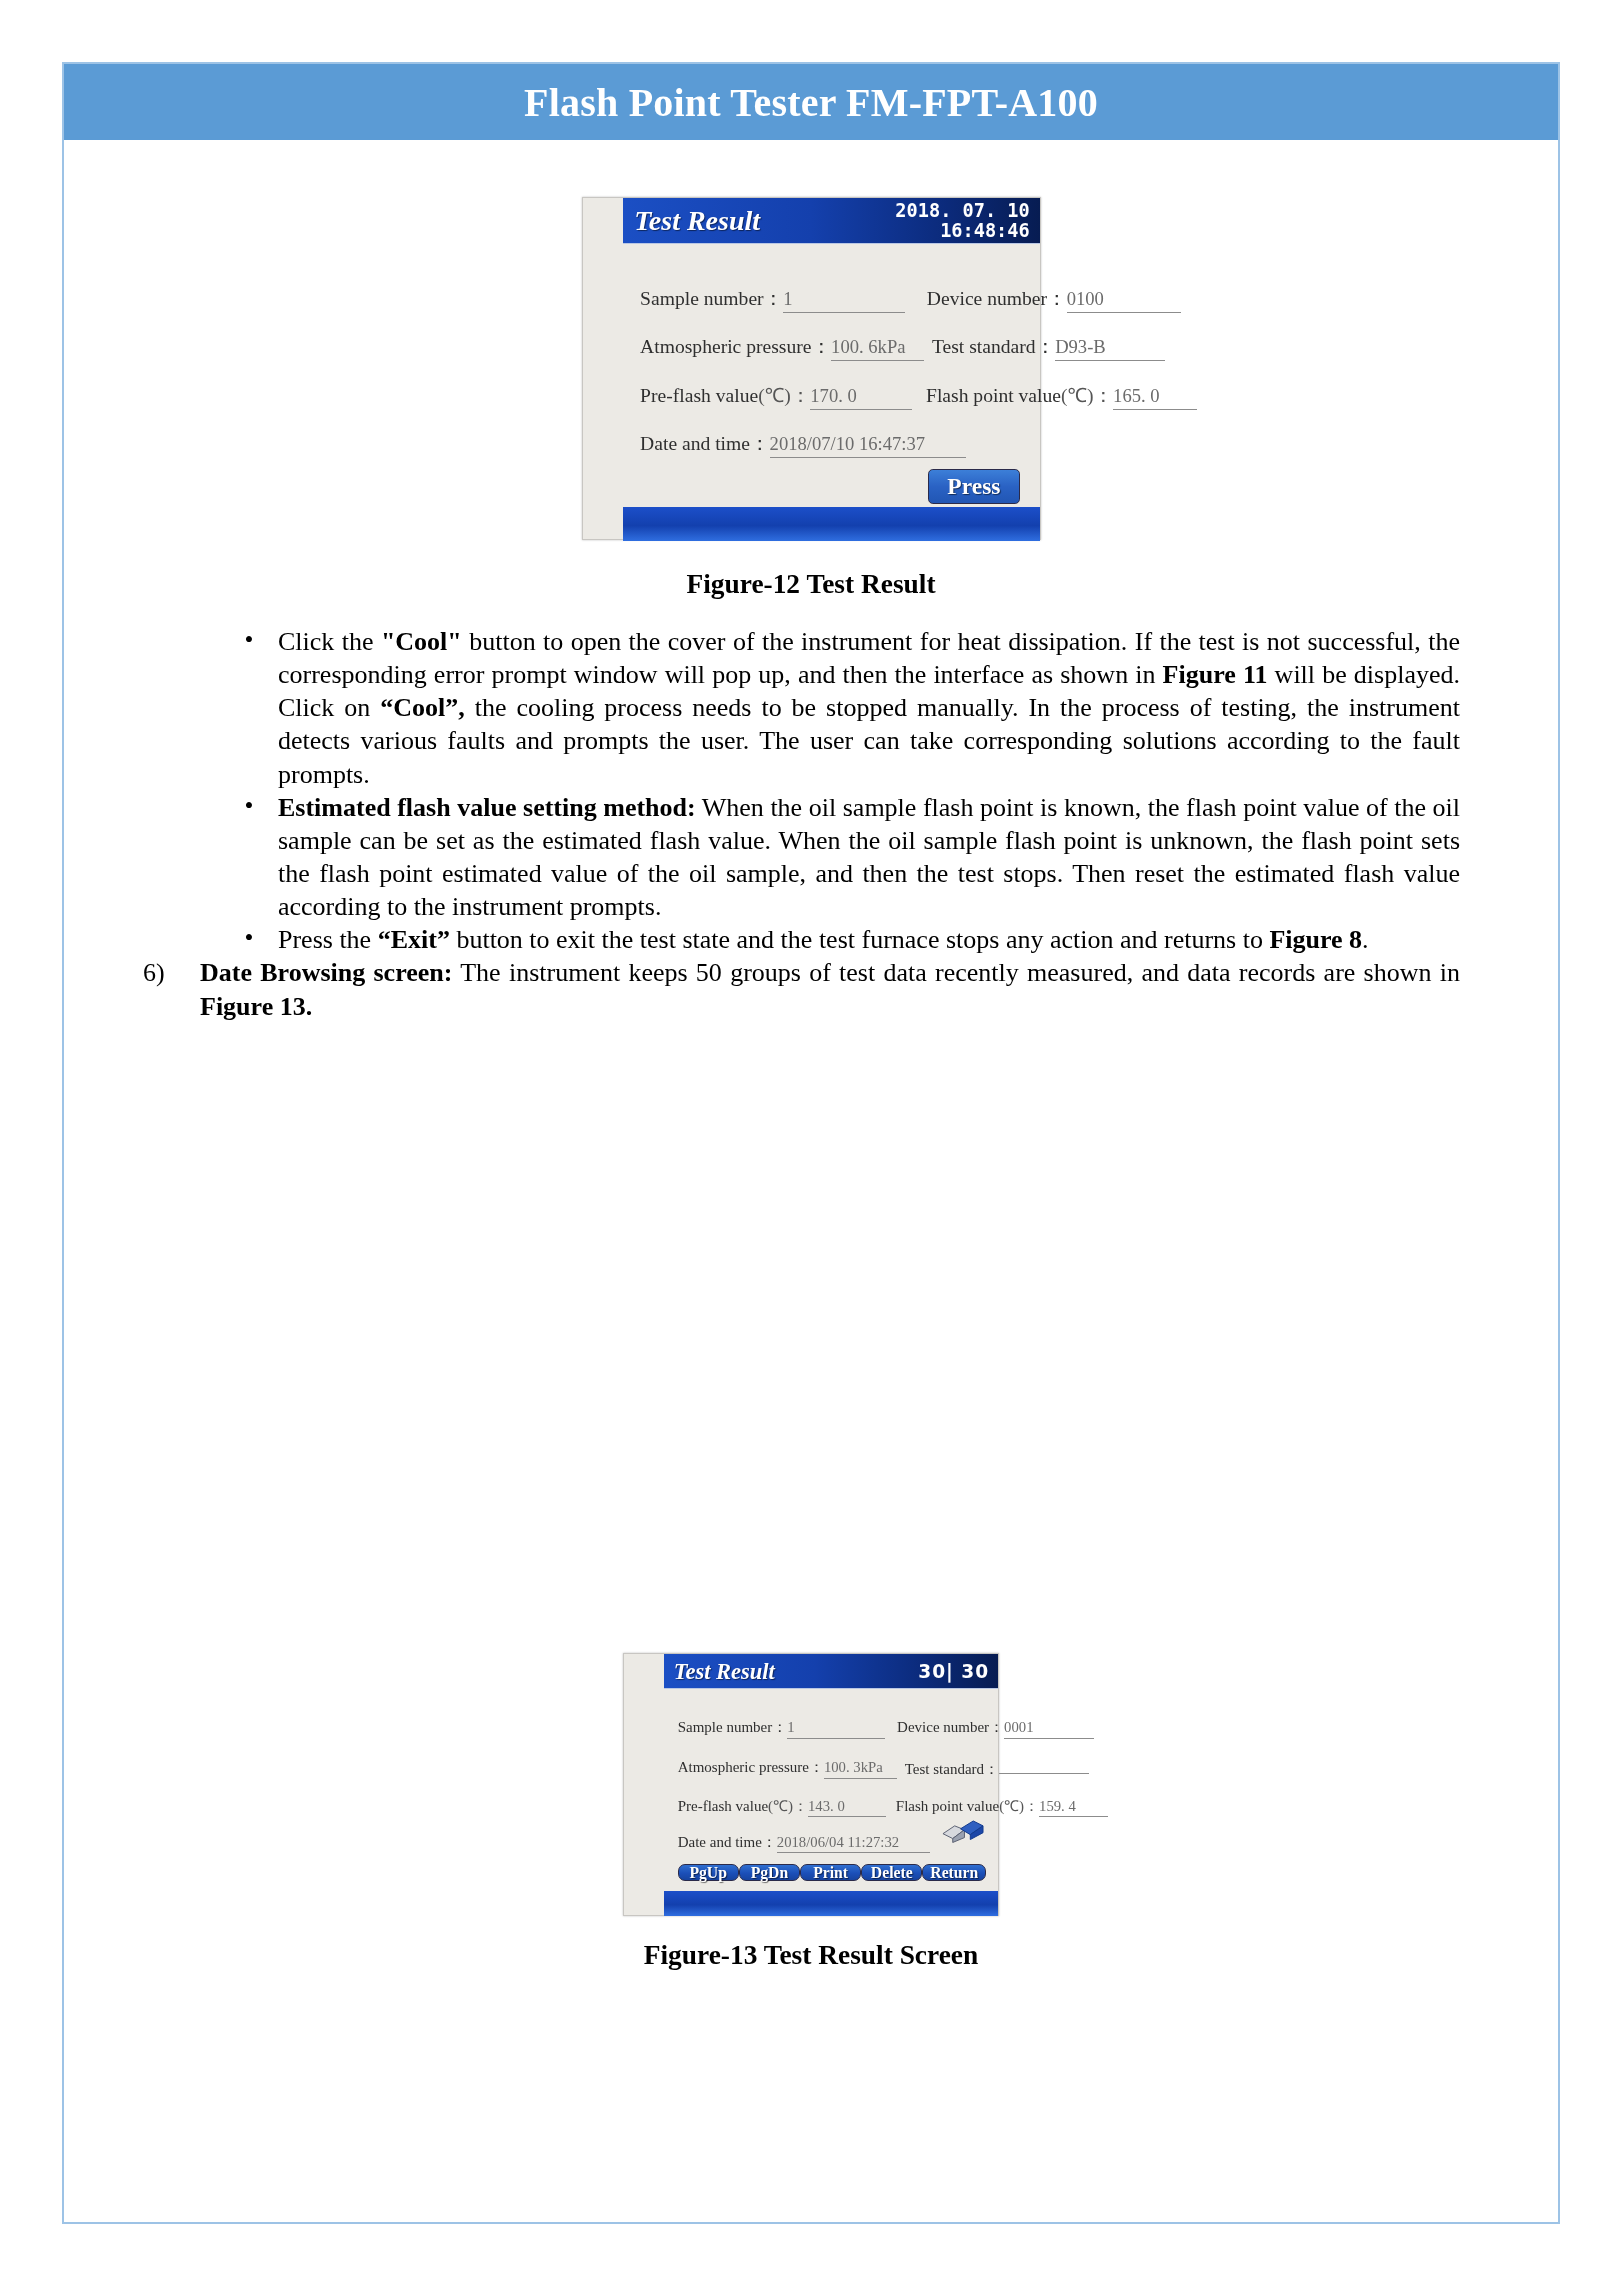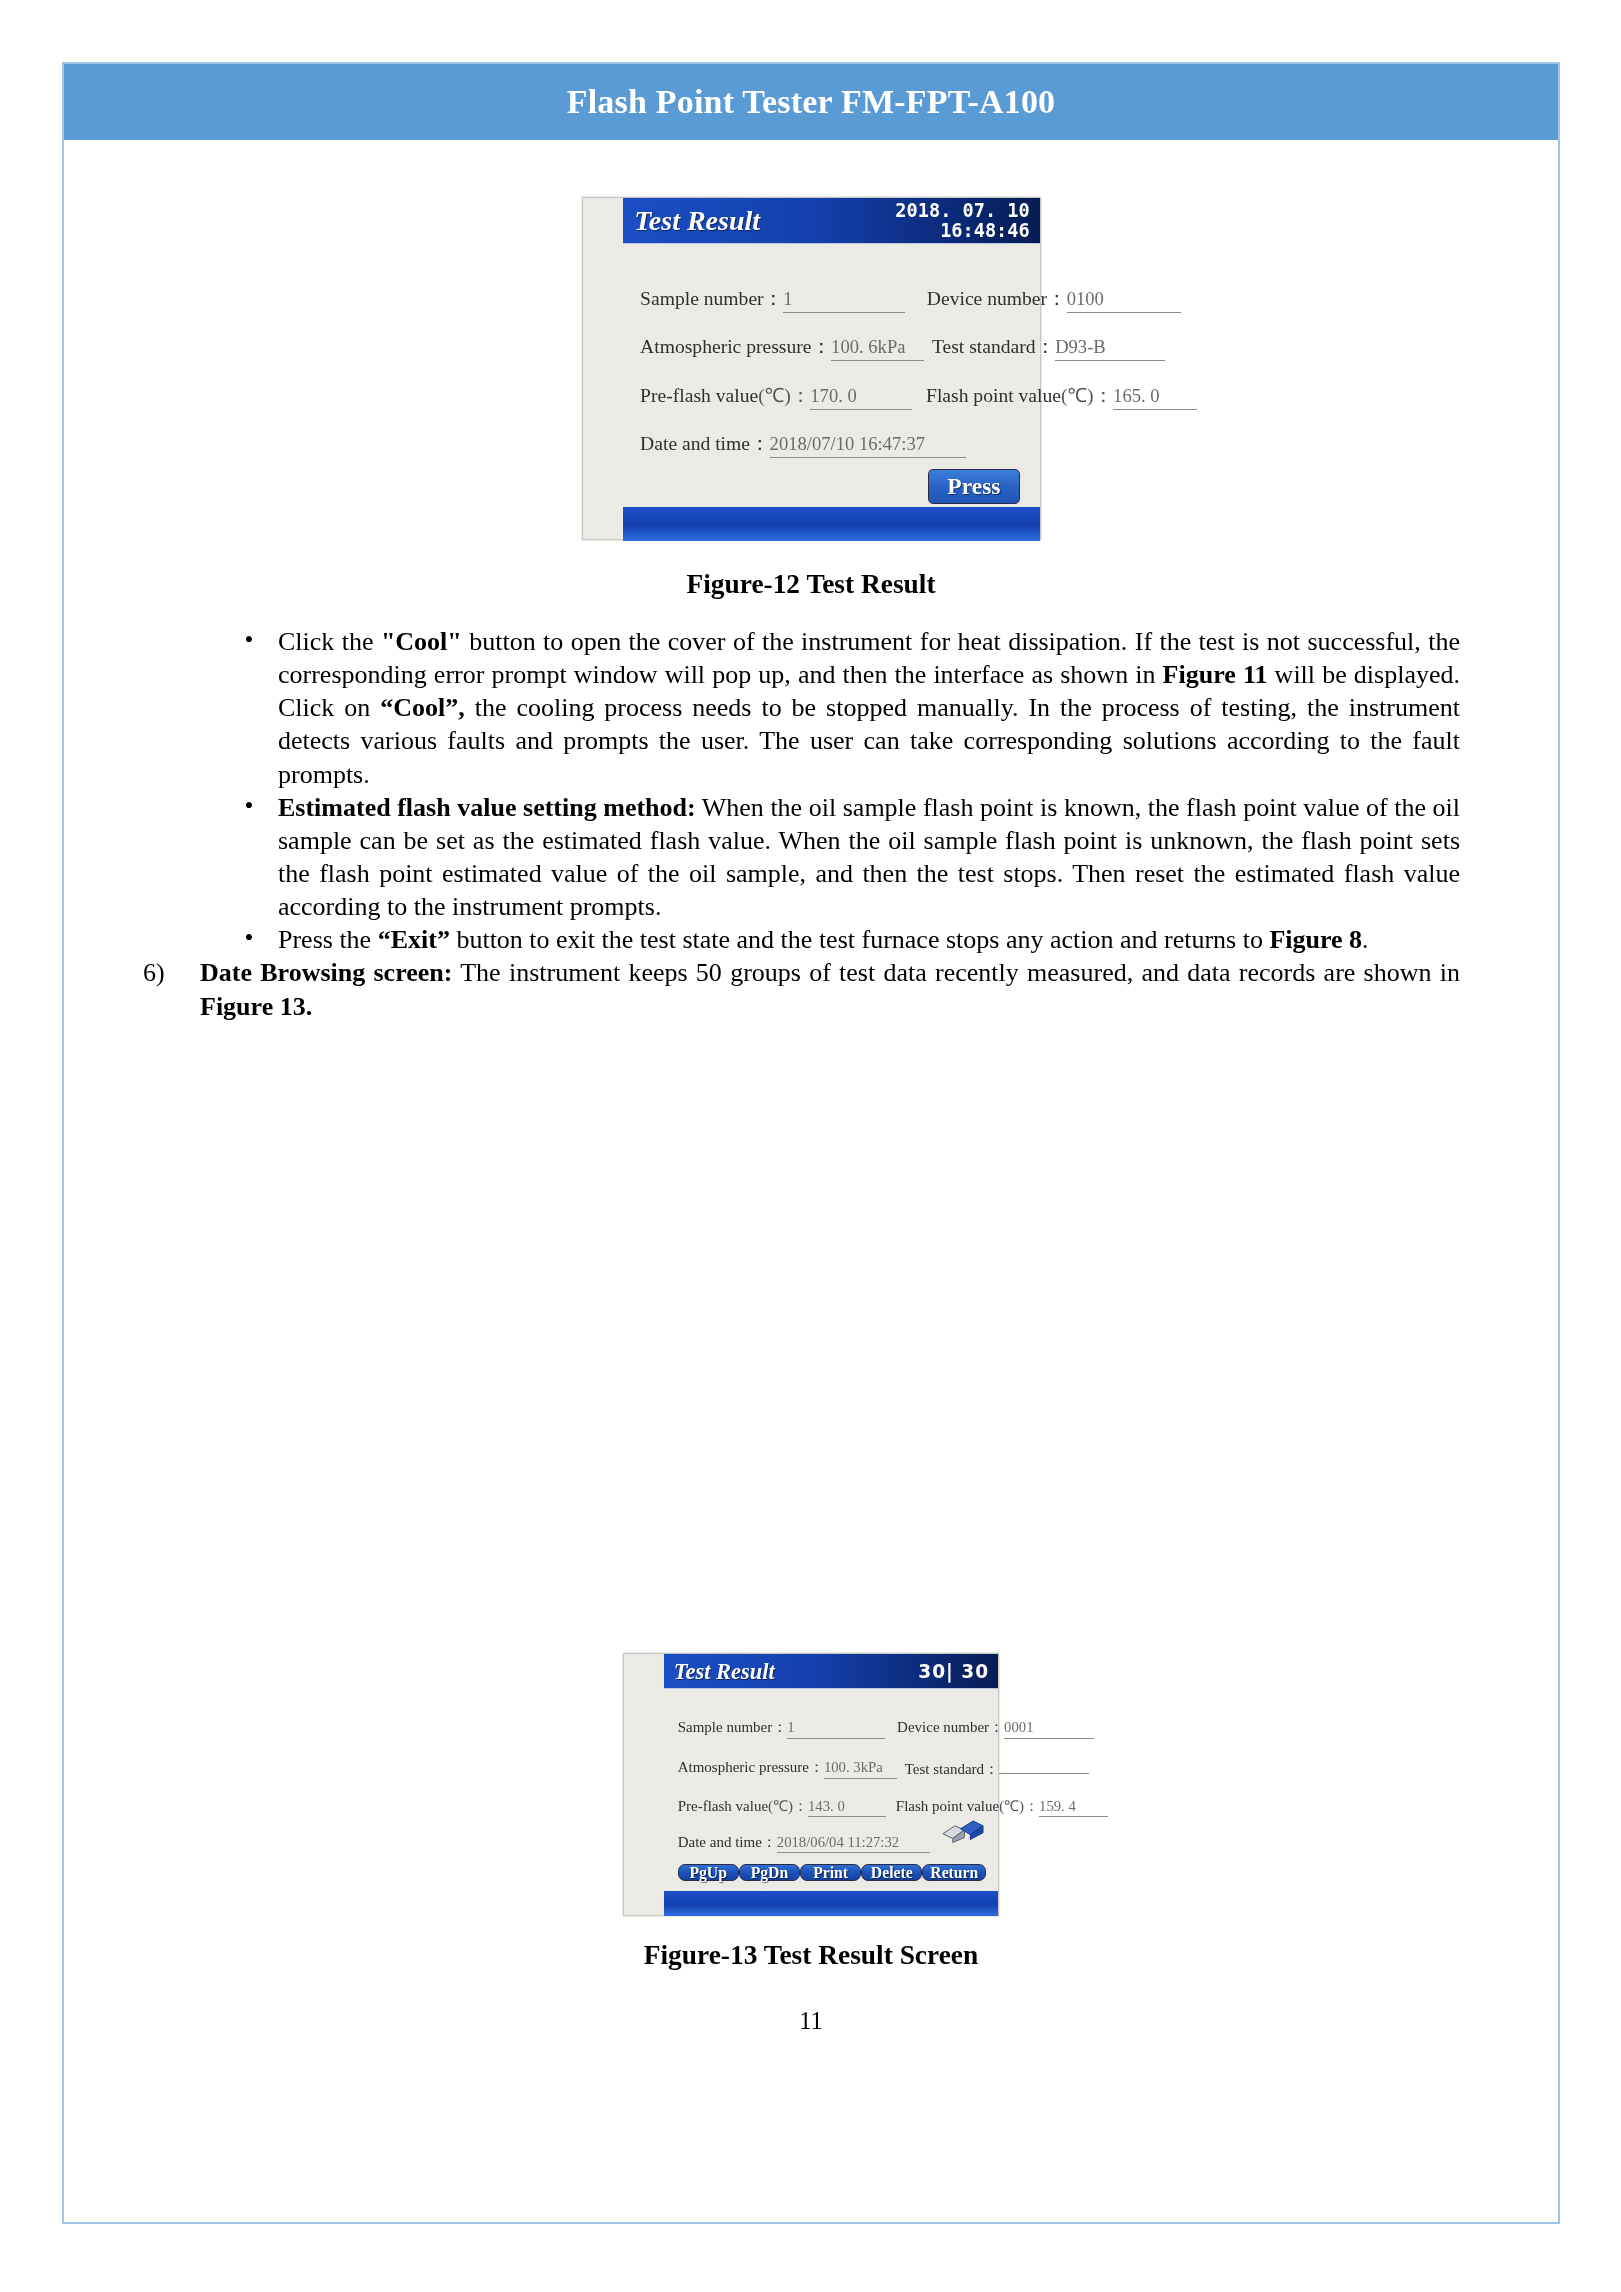--- a/index.html
+++ b/index.html
@@ -34,21 +34,21 @@
     width: 100%;
     height: 76px;
     background: #5b9bd5;
     display: flex;
     align-items: center;
     justify-content: center;
   }
   .header-title {
     font-family: "Liberation Serif", serif;
     font-weight: bold;
-    font-size: 34px;
+    font-size: 40px;
     color: #ffffff;
     letter-spacing: 0.2px;
     white-space: nowrap;
     text-align: right;
   }
 
   .content {
     position: absolute;
     left: 0;
     top: 76px;
@@ -478,17 +478,16 @@
             <div class="dev-btn">Delete</div>
             <div class="dev-btn">Return</div>
           </div>
 
           <div class="device-footer-band"></div>
         </div>
       </div>
     </div>
 
     <div id="caption13" class="fig-caption">Figure-13 Test Result Screen</div>
-    <div id="page-number">11</div>
 
   </div>
 </div>
 
 
 </body></html>

